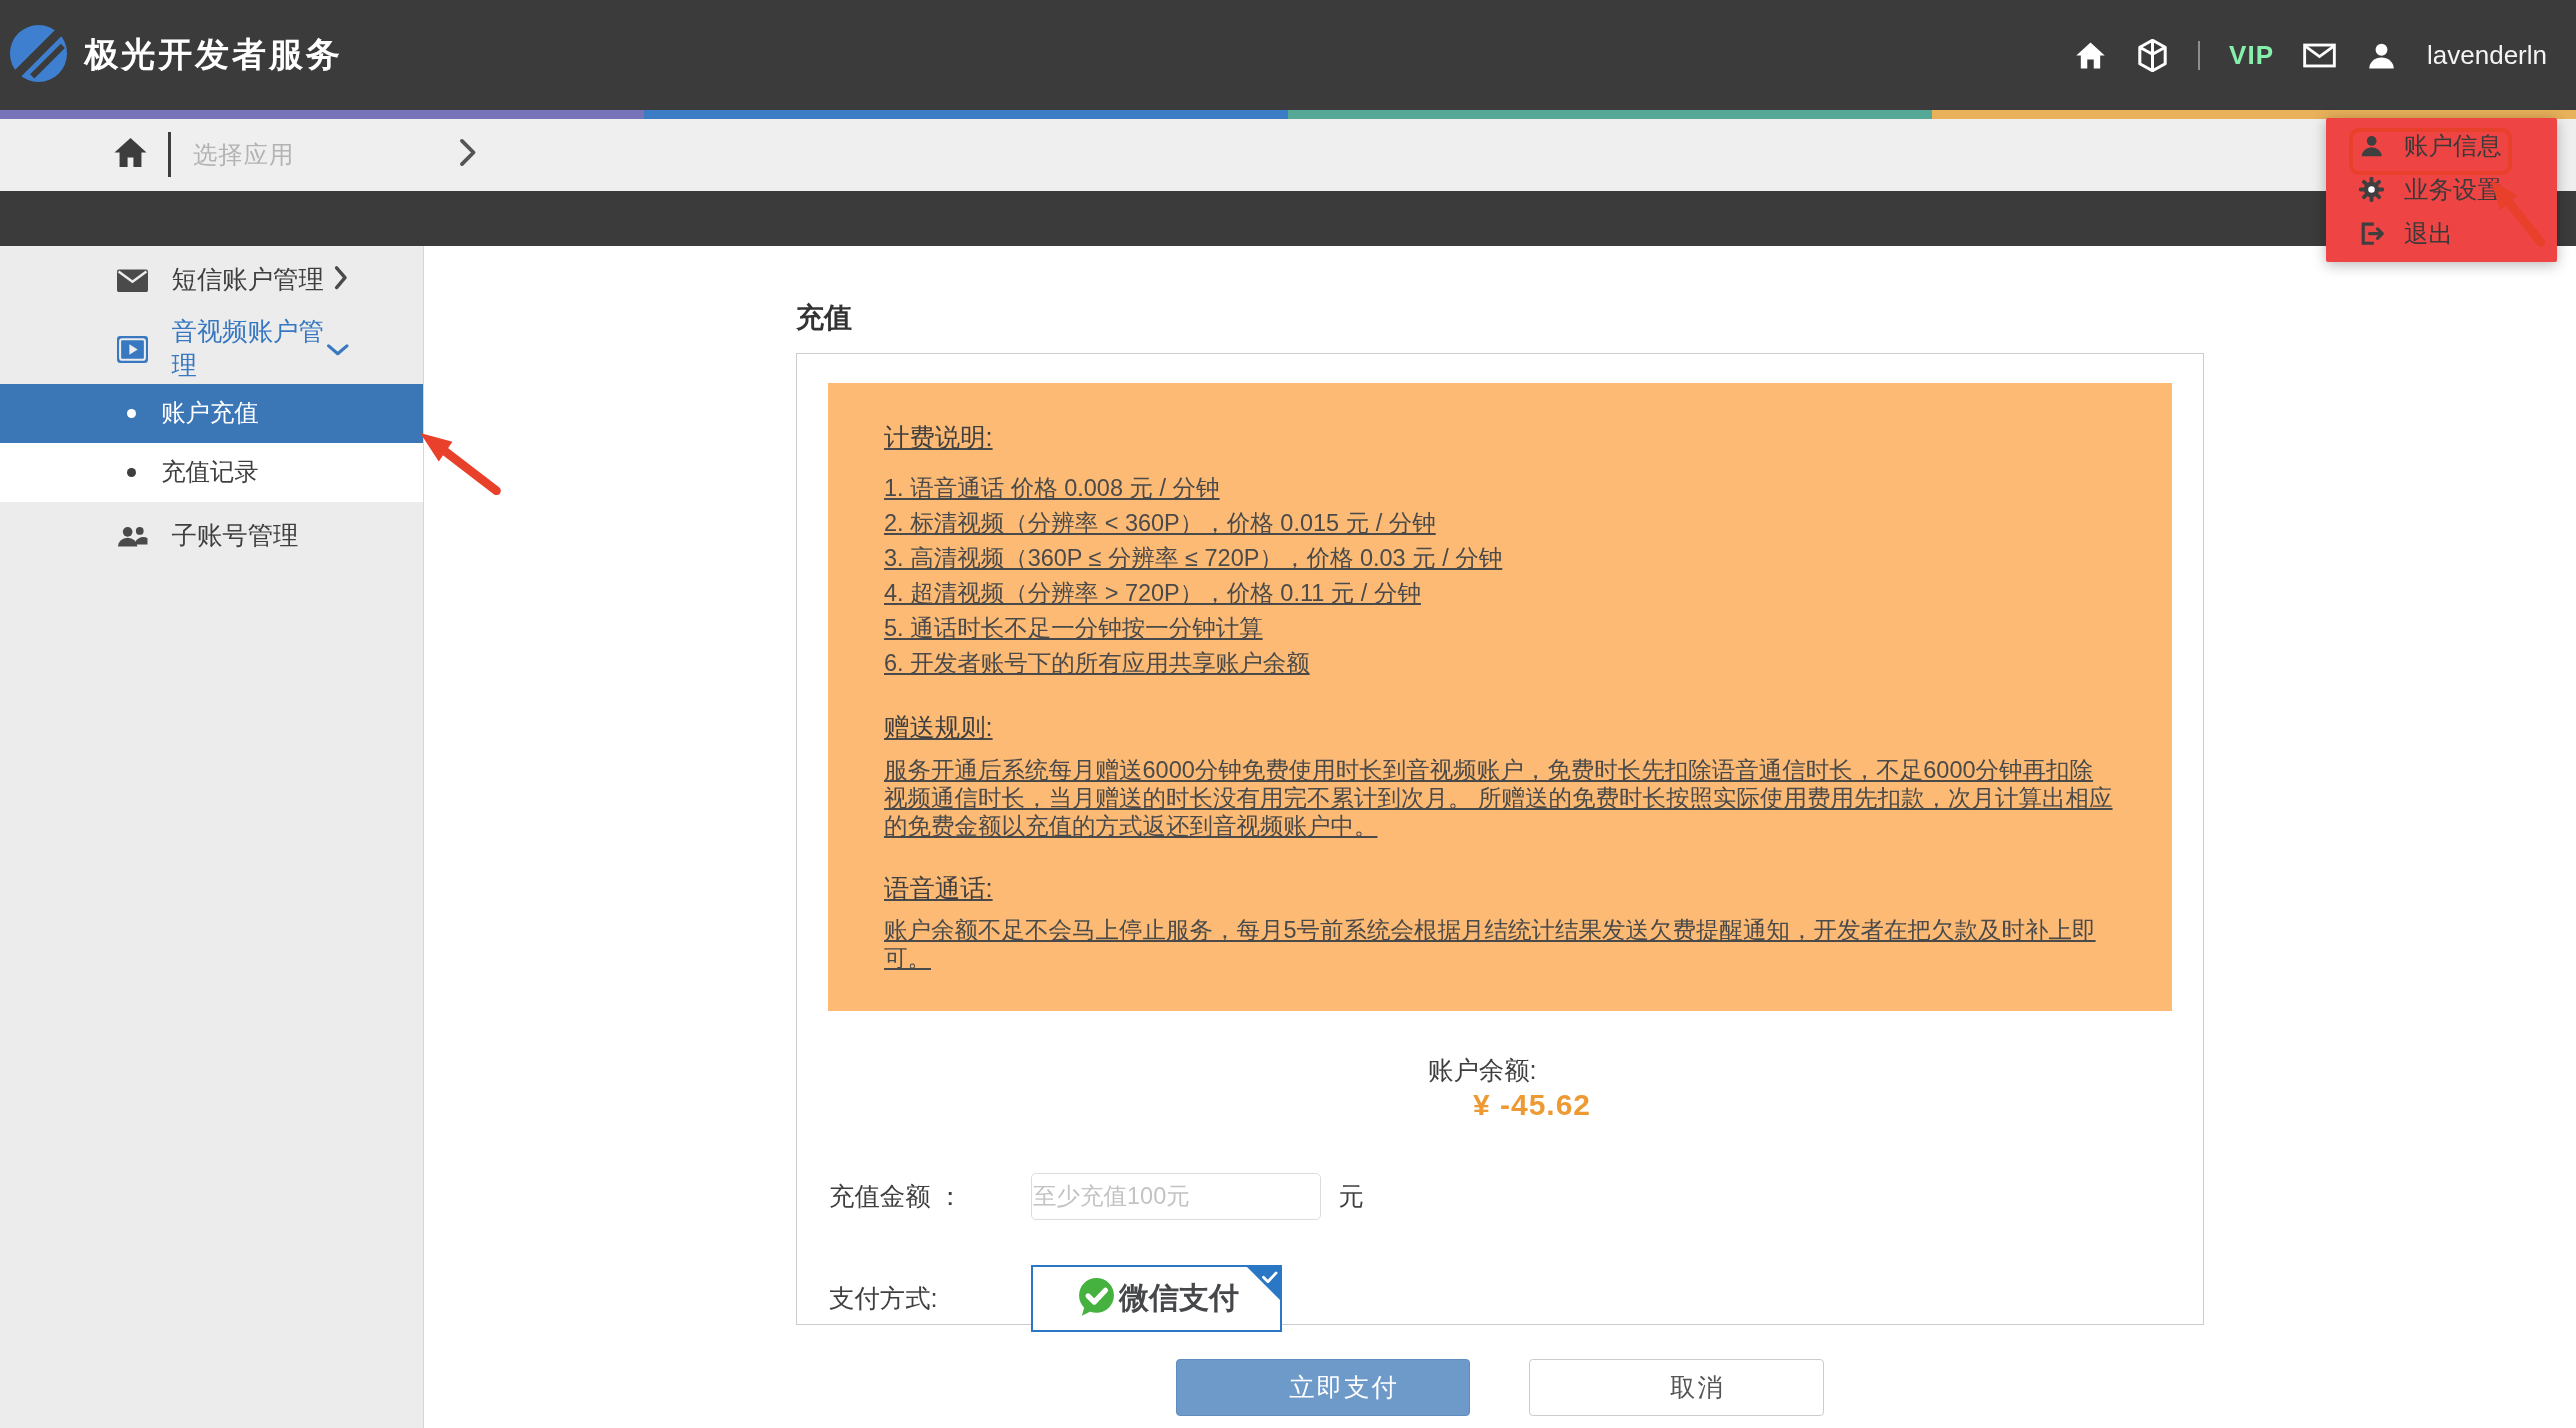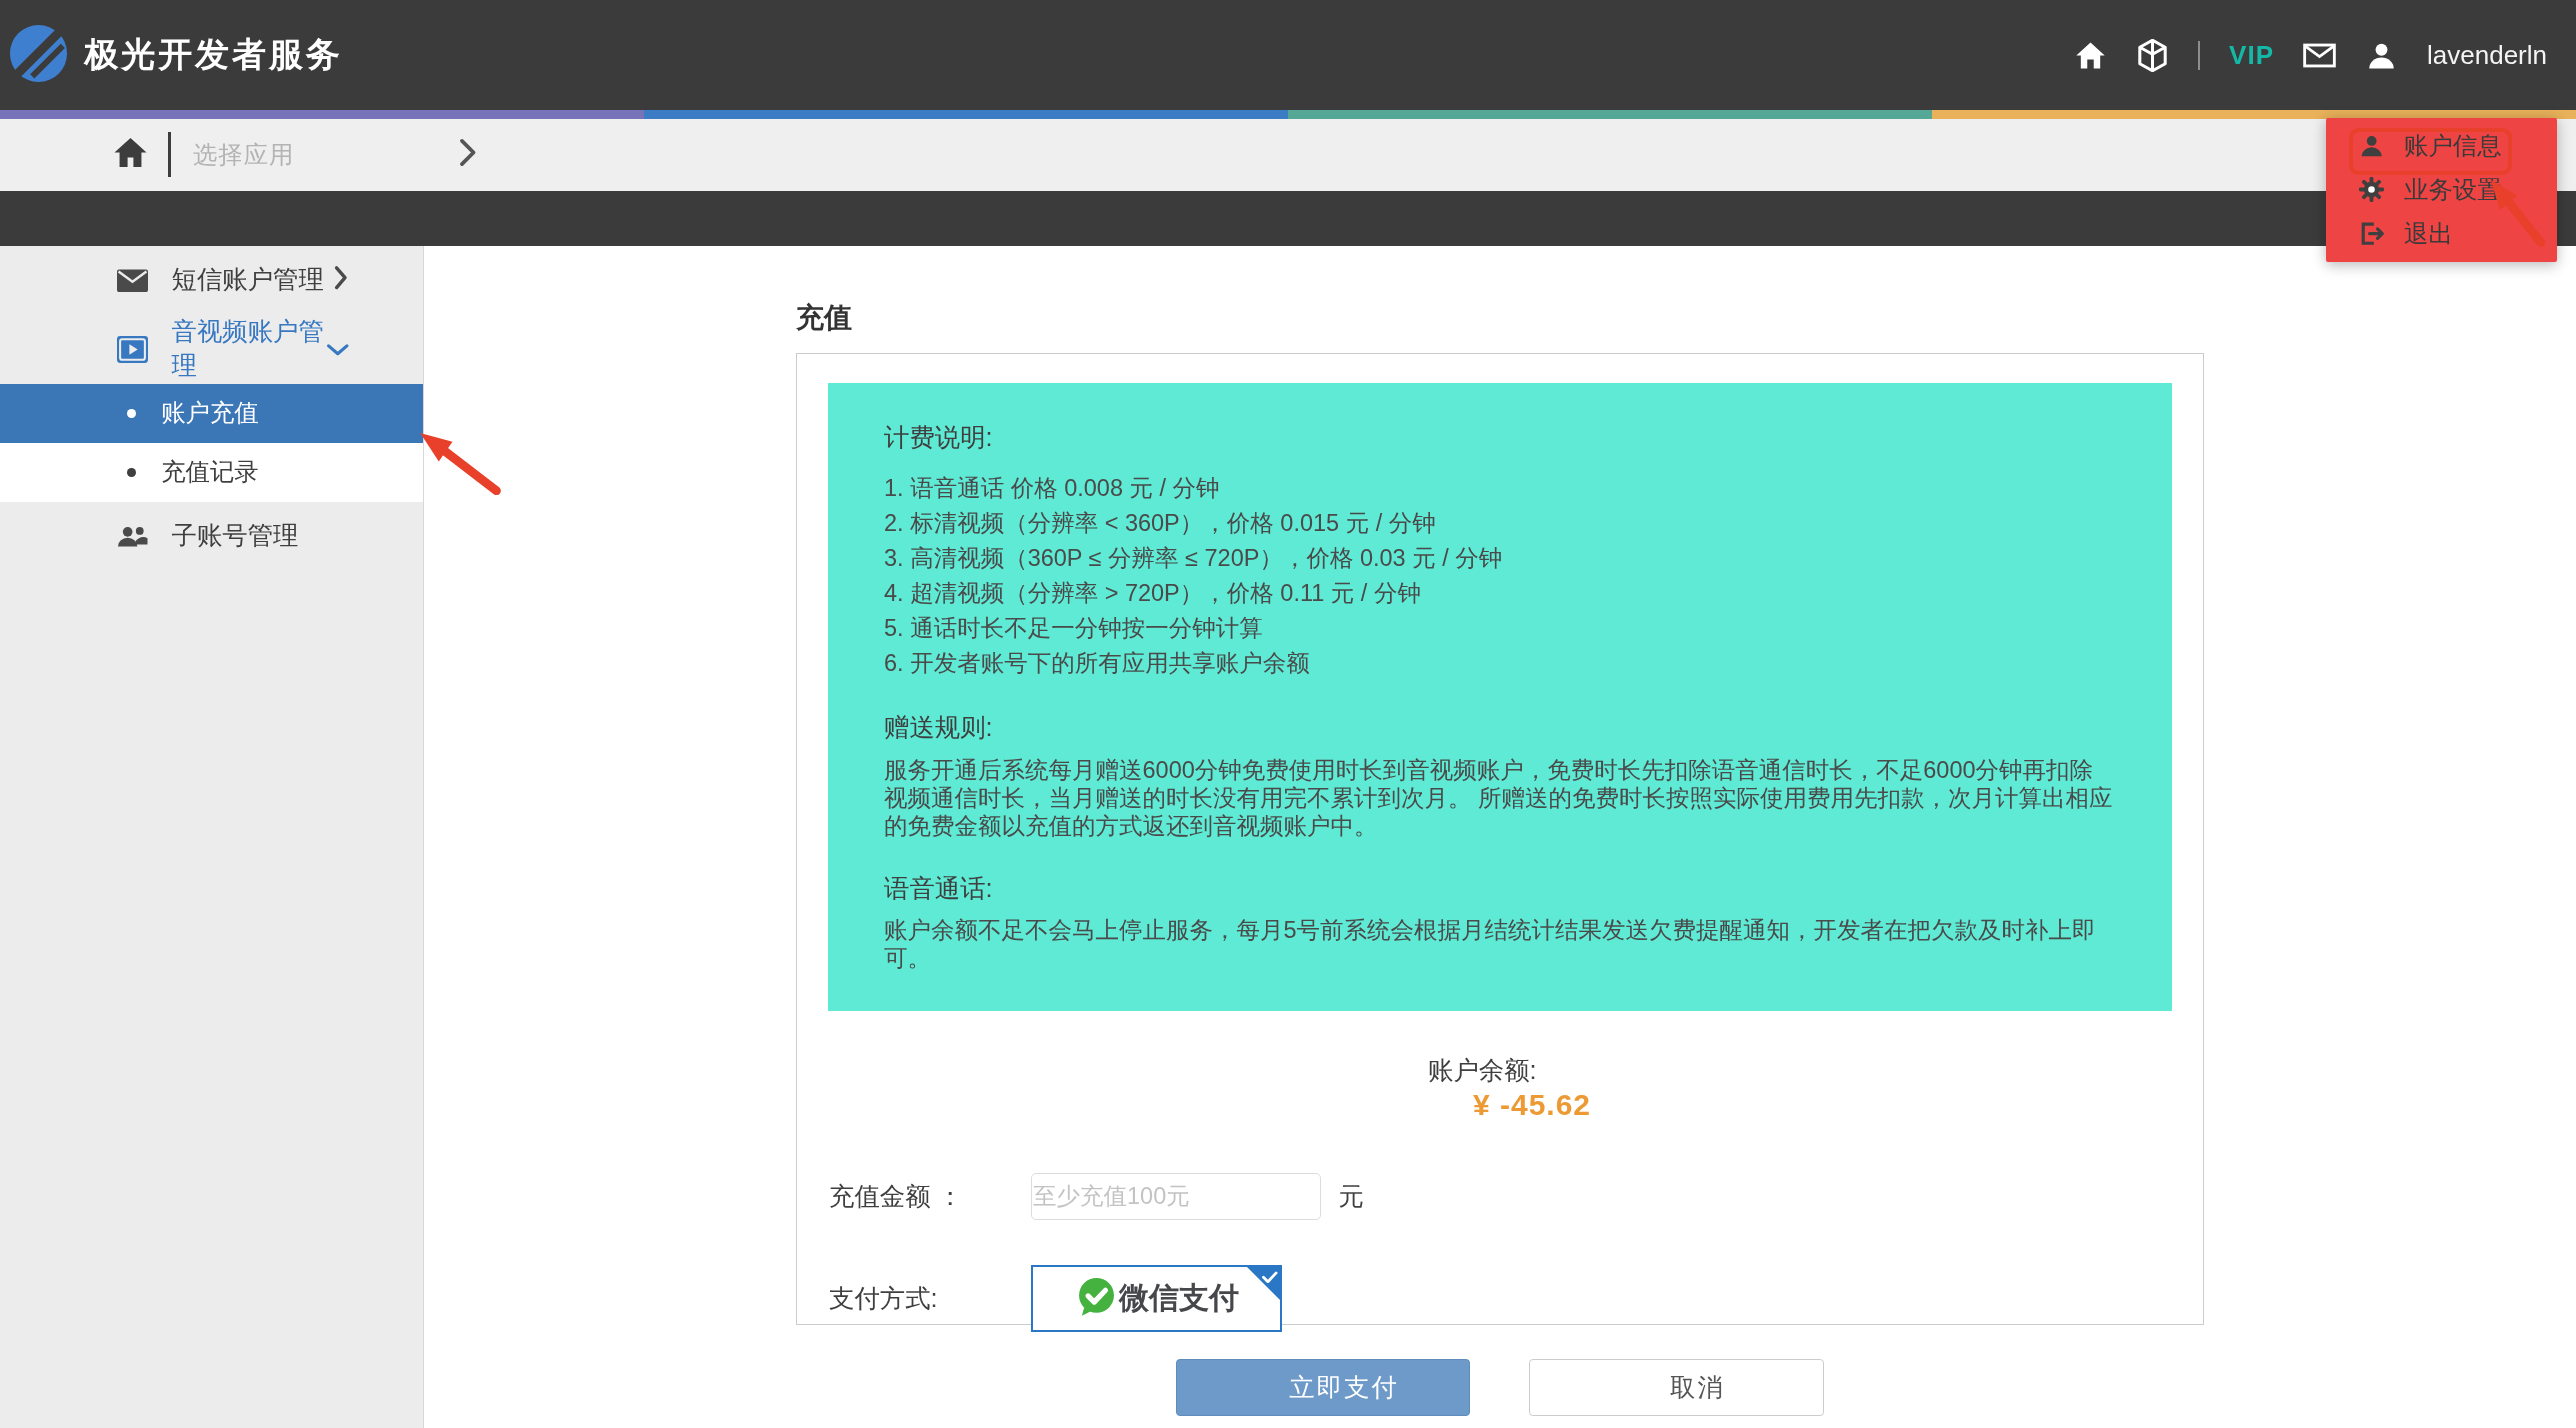--- a/index.html
+++ b/index.html
@@ -6,21 +6,21 @@
   html,body { width:2576px; height:1429px; overflow:hidden; }
   body { font-family:"Liberation Sans","DejaVu Sans",sans-serif; background:#fff; position:relative; }
 
   
   .header { height:110px; background:#3b3b3b; display:flex; align-items:center; padding:0 29px 0 7.8px; position:relative; z-index:5; }
   .brand { display:flex; align-items:center; cursor:pointer; }
   .brand-title { color:#fff; font-size:34px; font-weight:bold; margin-left:15.6px; letter-spacing:2.9px; }
   .header-right { margin-left:auto; display:flex; align-items:center; gap:29px; }
   .hicon { width:33px; height:33px; display:flex; align-items:center; justify-content:center; }
   .hdivider { width:2px; height:29px; background:#8d8d8d; }
-  .vip { color:#14b8a6; font-size:26px; font-weight:bold; letter-spacing:1px; }
+  .vip { color:#86efac; font-size:26px; font-weight:bold; letter-spacing:1px; }
   .username { color:#f4f4f4; font-size:26px; }
 
   
   .strip { height:8.8px; display:flex; }
   .strip div { flex:1; }
   .strip .s0{background:#7873b8;} .strip .s1{background:#3b7cc4;}
   .strip .s2{background:#55a796;} .strip .s3{background:#e8b15a;}
 
   
   .appbar { height:72px; background:#f0eff0; display:flex; align-items:center; padding-left:113px; }
@@ -42,21 +42,21 @@
   .sub-item .dot { width:8.8px; height:8.8px; border-radius:50%; background:#3f3f3f; margin-right:25.4px; flex:none; }
   .sub-item.active { background:#3b76b7; color:#fff; }
   .sub-item.active .dot { background:#fff; }
 
   .main { flex:1; background:#fff; position:relative; padding-top:53px; }
   .main::after { content:""; position:absolute; left:0; right:0; bottom:0; height:51px;
                  background:linear-gradient(rgba(233,233,234,0), #e5e5e6); pointer-events:none; }
   .page-title { margin-left:372px; font-size:28px; font-weight:bold; color:#333; }
 
   .panel { margin:16.6px 372px 0 372px; border:1px solid #cccccc; background:#fff; height:972px; }
-  .infobox { margin:29px 31px 0 31px; background:#5eead4; padding:41px 56px 39px 56px; color:#4a4a4a; }
+  .infobox { margin:29px 31px 0 31px; background:#fdba74; padding:41px 56px 39px 56px; color:#4a4a4a;text-decoration:underline; }
   .sec-title { font-size:25.4px; color:#3f3f3f; line-height:27px; }
   .billing-list { list-style:none; margin-top:19.5px; }
   .billing-list li { font-size:23.5px; line-height:35px; }
   .gift-title { margin-top:33px; }
   .para { margin-top:14.7px; font-size:23.5px; line-height:28px; max-width:1233px; }
   .arrears-title { margin-top:35px; }
 
   .form-row { display:flex; align-items:center; margin-left:32px; }
   .form-label { width:176px; font-size:25.4px; color:#3f3f3f; flex:none; }
   .row-balance { margin-top:43px;flex-direction:column; }

